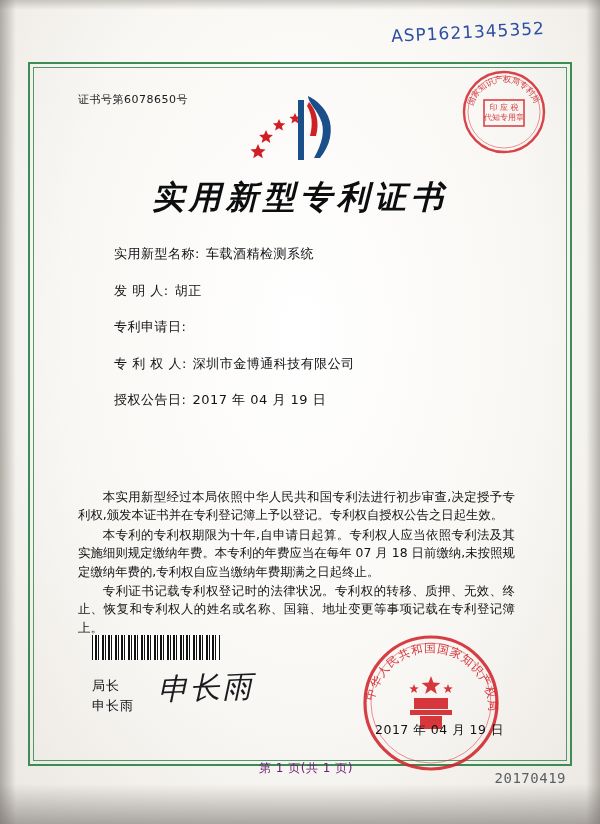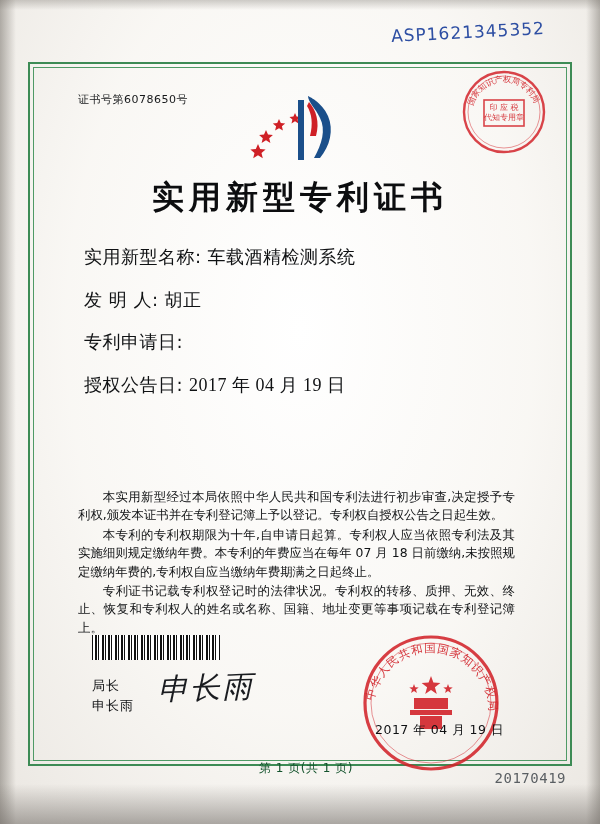--- a/index.html
+++ b/index.html
@@ -113,45 +113,46 @@
   .title {
     position: absolute;
     left: 0; right: 0;
     top: 176px;
     text-align: center;
     font-family: "DejaVu Sans", sans-serif;
     font-weight: bold;
     font-size: 32px;
     letter-spacing: 5px;
     color: #0c0d0f;
+    font-style: italic;
   }
 
   
   .fields {
     position: absolute;
     left: 84px;
     top: 245px;
     width: 440px;
   }
   .field-row {
     display: flex;
     align-items: flex-end;
     margin-bottom: 18.5px;
     font-family: "DejaVu Sans", sans-serif;
-    font-size: 18px;
+    font-size: 13px;
     color: #101214;
+    margin-left: 30px;
   }
   .field-label {
     white-space: nowrap;
     letter-spacing: 0.5px;
   }
   .field-value {
     margin-left: 6px;
     letter-spacing: 0.5px;
-    font-family: Liberation Serif, serif;
   }
 
   
   .body-text {
     position: absolute;
     left: 78px;
     width: 448px;
     top: 488px;
     font-family: "DejaVu Sans", sans-serif;
     font-size: 12.4px;
@@ -222,21 +223,21 @@
   }
 
   
   .page-no {
     position: absolute;
     left: 12px; right: 0;
     top: 760px;
     text-align: center;
     font-family: "DejaVu Sans", sans-serif;
     font-size: 12px;
-    color: #14532d;
+    color: #701a75;
     letter-spacing: 0.5px;
   }
   .bottom-code {
     position: absolute;
     right: 34px;
     top: 770px;
     font-family: "DejaVu Sans Mono", monospace;
     font-size: 14px;
     color: #5a5f63;
     letter-spacing: 0.5px;
@@ -296,20 +297,24 @@
       <span class="field-value">车载酒精检测系统</span>
     </div>
     <div class="field-row">
       <span class="field-label">发 明 人:</span>
       <span class="field-value">胡正</span>
     </div>
     <div class="field-row">
       <span class="field-label">专利申请日:</span>
     </div>
     <div class="field-row">
+      <span class="field-label">专 利 权 人:</span>
+      <span class="field-value">深圳市金博通科技有限公司</span>
+    </div>
+    <div class="field-row">
       <span class="field-label">授权公告日:</span>
       <span class="field-value">2017 年 04 月 19 日</span>
     </div>
   </div>
 
   <div class="body-text">
     <p>本实用新型经过本局依照中华人民共和国专利法进行初步审查,决定授予专利权,颁发本证书并在专利登记簿上予以登记。专利权自授权公告之日起生效。</p>
     <p>本专利的专利权期限为十年,自申请日起算。专利权人应当依照专利法及其实施细则规定缴纳年费。本专利的年费应当在每年 07 月 18 日前缴纳,未按照规定缴纳年费的,专利权自应当缴纳年费期满之日起终止。</p>
     <p>专利证书记载专利权登记时的法律状况。专利权的转移、质押、无效、终止、恢复和专利权人的姓名或名称、国籍、地址变更等事项记载在专利登记簿上。</p>
   </div>

